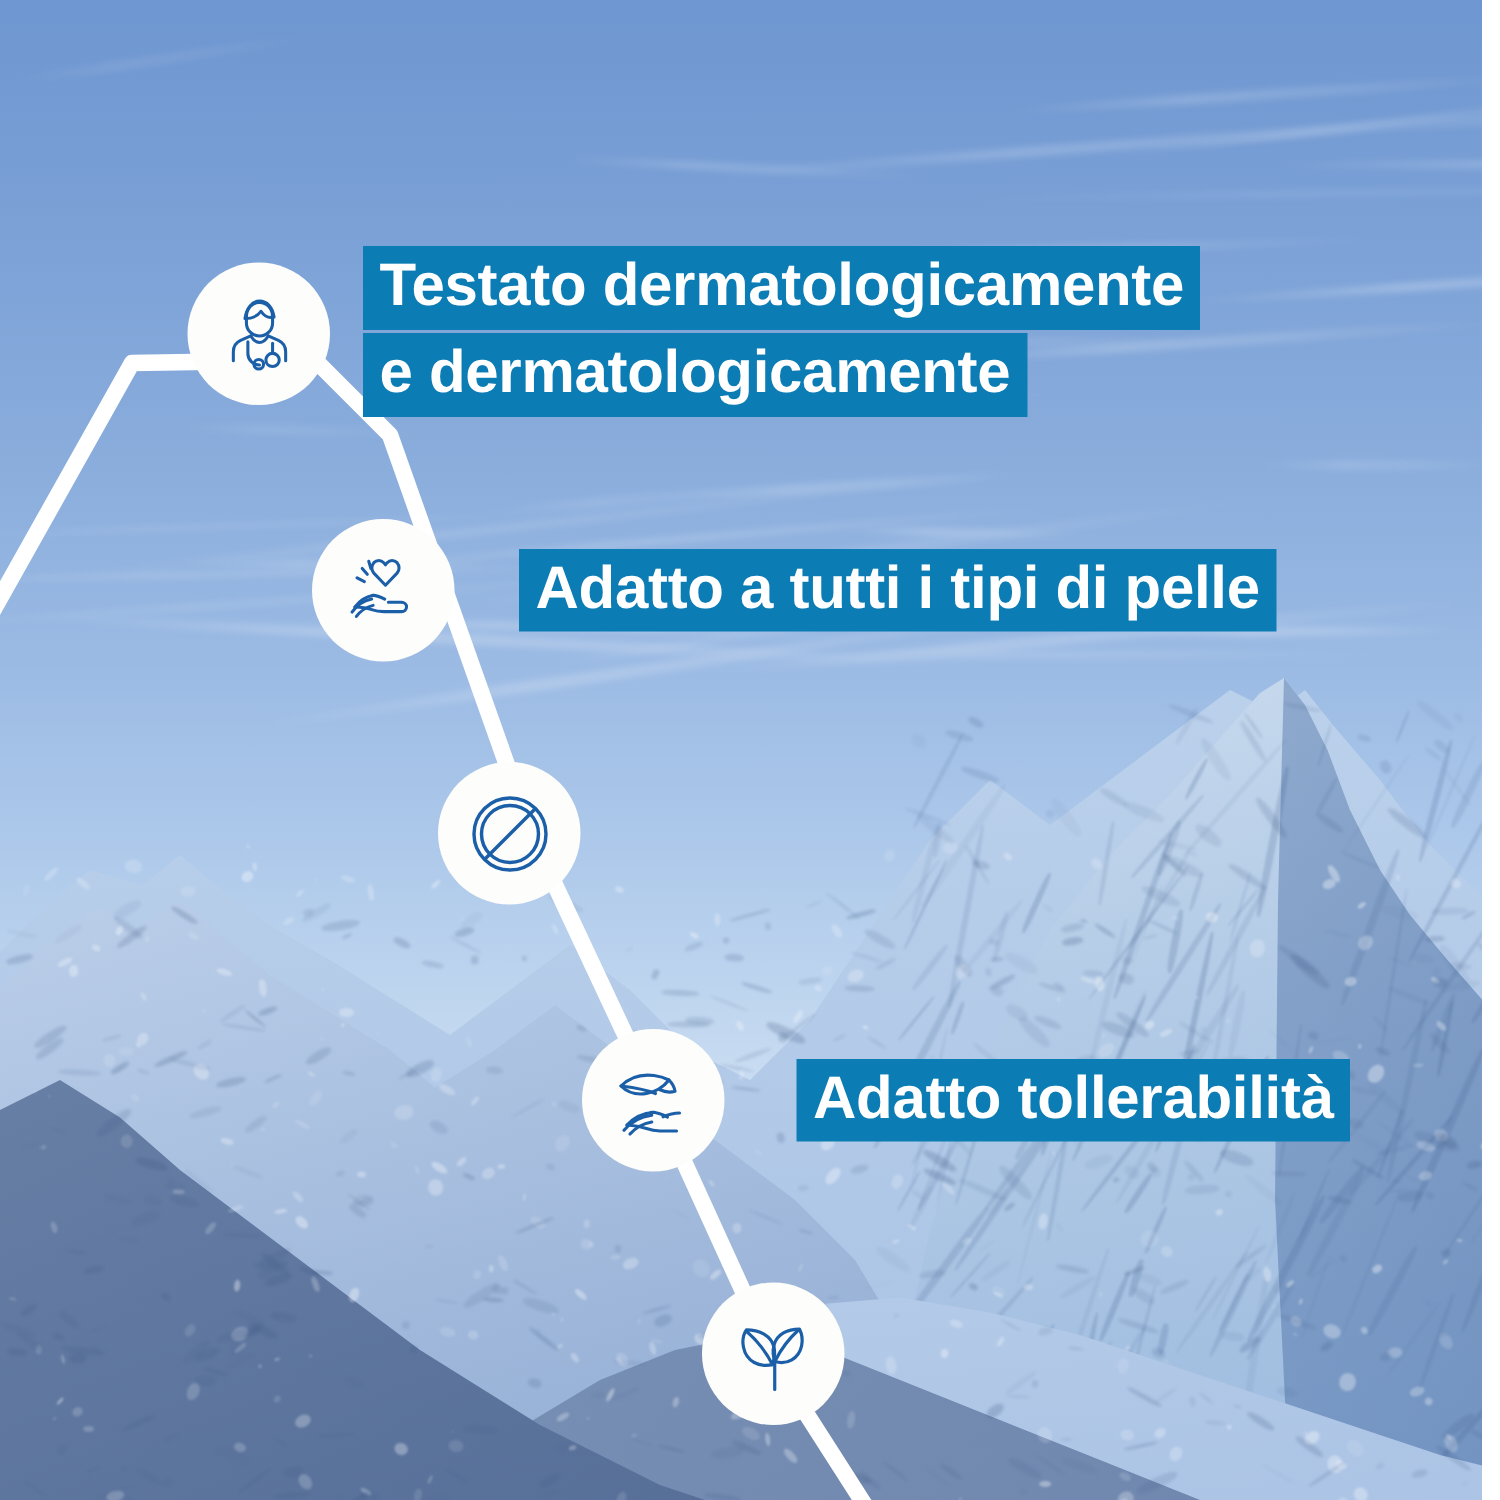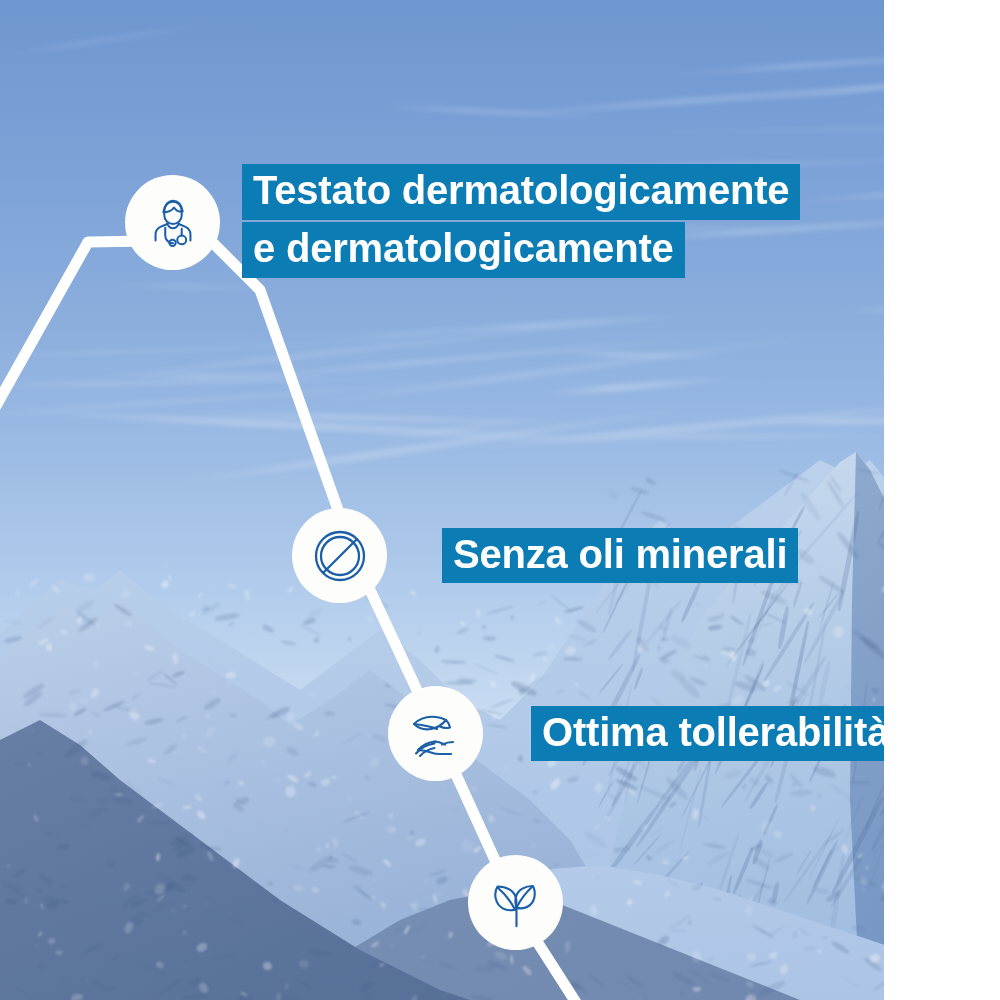--- a/index.html
+++ b/index.html
@@ -1,20 +1,20 @@
 <!DOCTYPE html>
 <html><head>
 <meta charset="utf-8">
 <style>
   html,body{margin:0;padding:0;background:#fff;}
   body{font-family:"Liberation Sans", sans-serif;}
 
   #poster{
     position:relative;
-    width:884px;height:1000px;
+    width:988px;height:1000px;
     overflow:hidden;
     background:#7b9fd4;
   }
 
   
   .layer{position:absolute;left:0;top:0;width:1000px;height:1000px;}
 
   .sky{
     background:
       linear-gradient(180deg,
@@ -1022,50 +1022,65 @@
         <path d="M41 45c-2.6 0-4.6 2-4.6 4.6S38.4 54 41 54s4.6-2 4.6-4.4S43.6 45 41 45z"></path>
         <circle cx="31.5" cy="52.5" r="3.3"></circle>
       </svg>
     </div>
     <div class="labels">
       <span class="lbl">Testato dermatologicamente</span>
       <span class="lbl">e dermatologicamente</span>
     </div>
   </div>
 
+  <div class="feature" id="row-2">
+    <div class="bubble">
+      <svg width="62" height="62" viewBox="0 0 64 64" fill="none" stroke="#1b5fa8" stroke-width="2.1" stroke-linecap="round" stroke-linejoin="round">
+        <path d="M41 12.5c-1.9-2-5-2-6.8 0L33 14l-1.2-1.5c-1.8-2-4.9-2-6.8 0-1.8 2-1.8 5.2 0 7.2L33 28l8-8.3c1.8-2 1.8-5.2 0-7.2z"></path>
+        <path d="M20.5 20.5l-3.5-4"></path>
+        <path d="M18.5 25.5l-5-2.5"></path>
+        <path d="M23 16.5l-1.5-5"></path>
+        <path d="M12 43c3-4 7.5-7 12.5-8"></path>
+        <path d="M10 46.5c3-4.5 8-7.8 13.5-9"></path>
+        <path d="M13 49.5c3-4 7-6.5 11.5-7.6"></path>
+        <path d="M12 43c4.5 0 8 .5 11.5 1.8 2.8 1 5.5 1.4 8.5 1.4h12c2 0 3.5-1.4 3.5-3.2S46 39.8 44 39.8h-9"></path>
+        <path d="M24.5 35c3 0 5.5 1.3 8 2.6"></path>
+      </svg>
+    </div>
+    <div class="labels">
+      <span class="lbl">Adatto a tutti i tipi di pelle</span>
+    </div>
+  </div>
 
   <div class="feature" id="row-3">
     <div class="bubble">
       <svg width="64" height="64" viewBox="0 0 64 64" fill="none" stroke="#1b5fa8" stroke-width="2.3" stroke-linecap="round">
         <circle cx="32" cy="32" r="24"></circle>
         <circle cx="32" cy="32" r="19"></circle>
         <line x1="15.5" y1="48.5" x2="48.5" y2="15.5"></line>
       </svg>
-    </div>
-    <div class="labels">
-      <span class="lbl">Senza oli minerali</span>
     </div>
   </div>
 
   <div class="feature" id="row-4">
     <div class="bubble">
       <svg width="64" height="64" viewBox="0 0 64 64" fill="none" stroke="#1b5fa8" stroke-width="2.1" stroke-linecap="round" stroke-linejoin="round">
         <path d="M10 22c6-6 14-8 22-7 4 .5 7 1.5 10 3-4 5-9 8-15 9-6 1-12 0-17-5z"></path>
         <path d="M10 22c8 1 16 2 23 5"></path>
         <path d="M42 18c2 2 3.5 4.5 4 7.5-3.5 1-7 .5-10-1"></path>
         <path d="M14 48c4.5-5 11-8 18-8.5"></path>
         <path d="M12 51.5c4.5-5.5 11-9 18.5-10"></path>
         <path d="M16 54c4-4.5 9-7 14.5-8"></path>
         <path d="M14 48c5 .2 9 1 13 2.4 3 1.1 5.8 1.6 9 1.6h11"></path>
         <path d="M30 39.5c4 0 7.5 1.3 11 3.2"></path>
         <path d="M38 42.5c3.5-1.5 7-2.5 11-2.5"></path>
       </svg>
     </div>
     <div class="labels">
-      <span class="lbl">Ottima tollerabilità</span>
+      <span class="lbl">Adatto tollerabilità</span>
     </div>
   </div>
 
   <div class="feature" id="row-5">
     <div class="bubble">
       <svg width="62" height="62" viewBox="0 0 64 64" fill="none" stroke="#1b5fa8" stroke-width="2.2" stroke-linecap="round" stroke-linejoin="round">
         <path d="M31 39C22 41 13 37 11 27c-1-5 0-9 2-12 9 0 17 4 19 12 1 4.5 0 9-1 12z"></path>
         <path d="M13 16c7 6 13 13 18 23"></path>
         <path d="M33 37c8 2 16-2 18-11 1-4.5 0-8.5-1.5-11.5-8 0-15.5 3.5-17.5 11-1 4-.5 8.5 1 11.5z"></path>
         <path d="M49 15c-6 5.5-11.5 12-16 21"></path>

